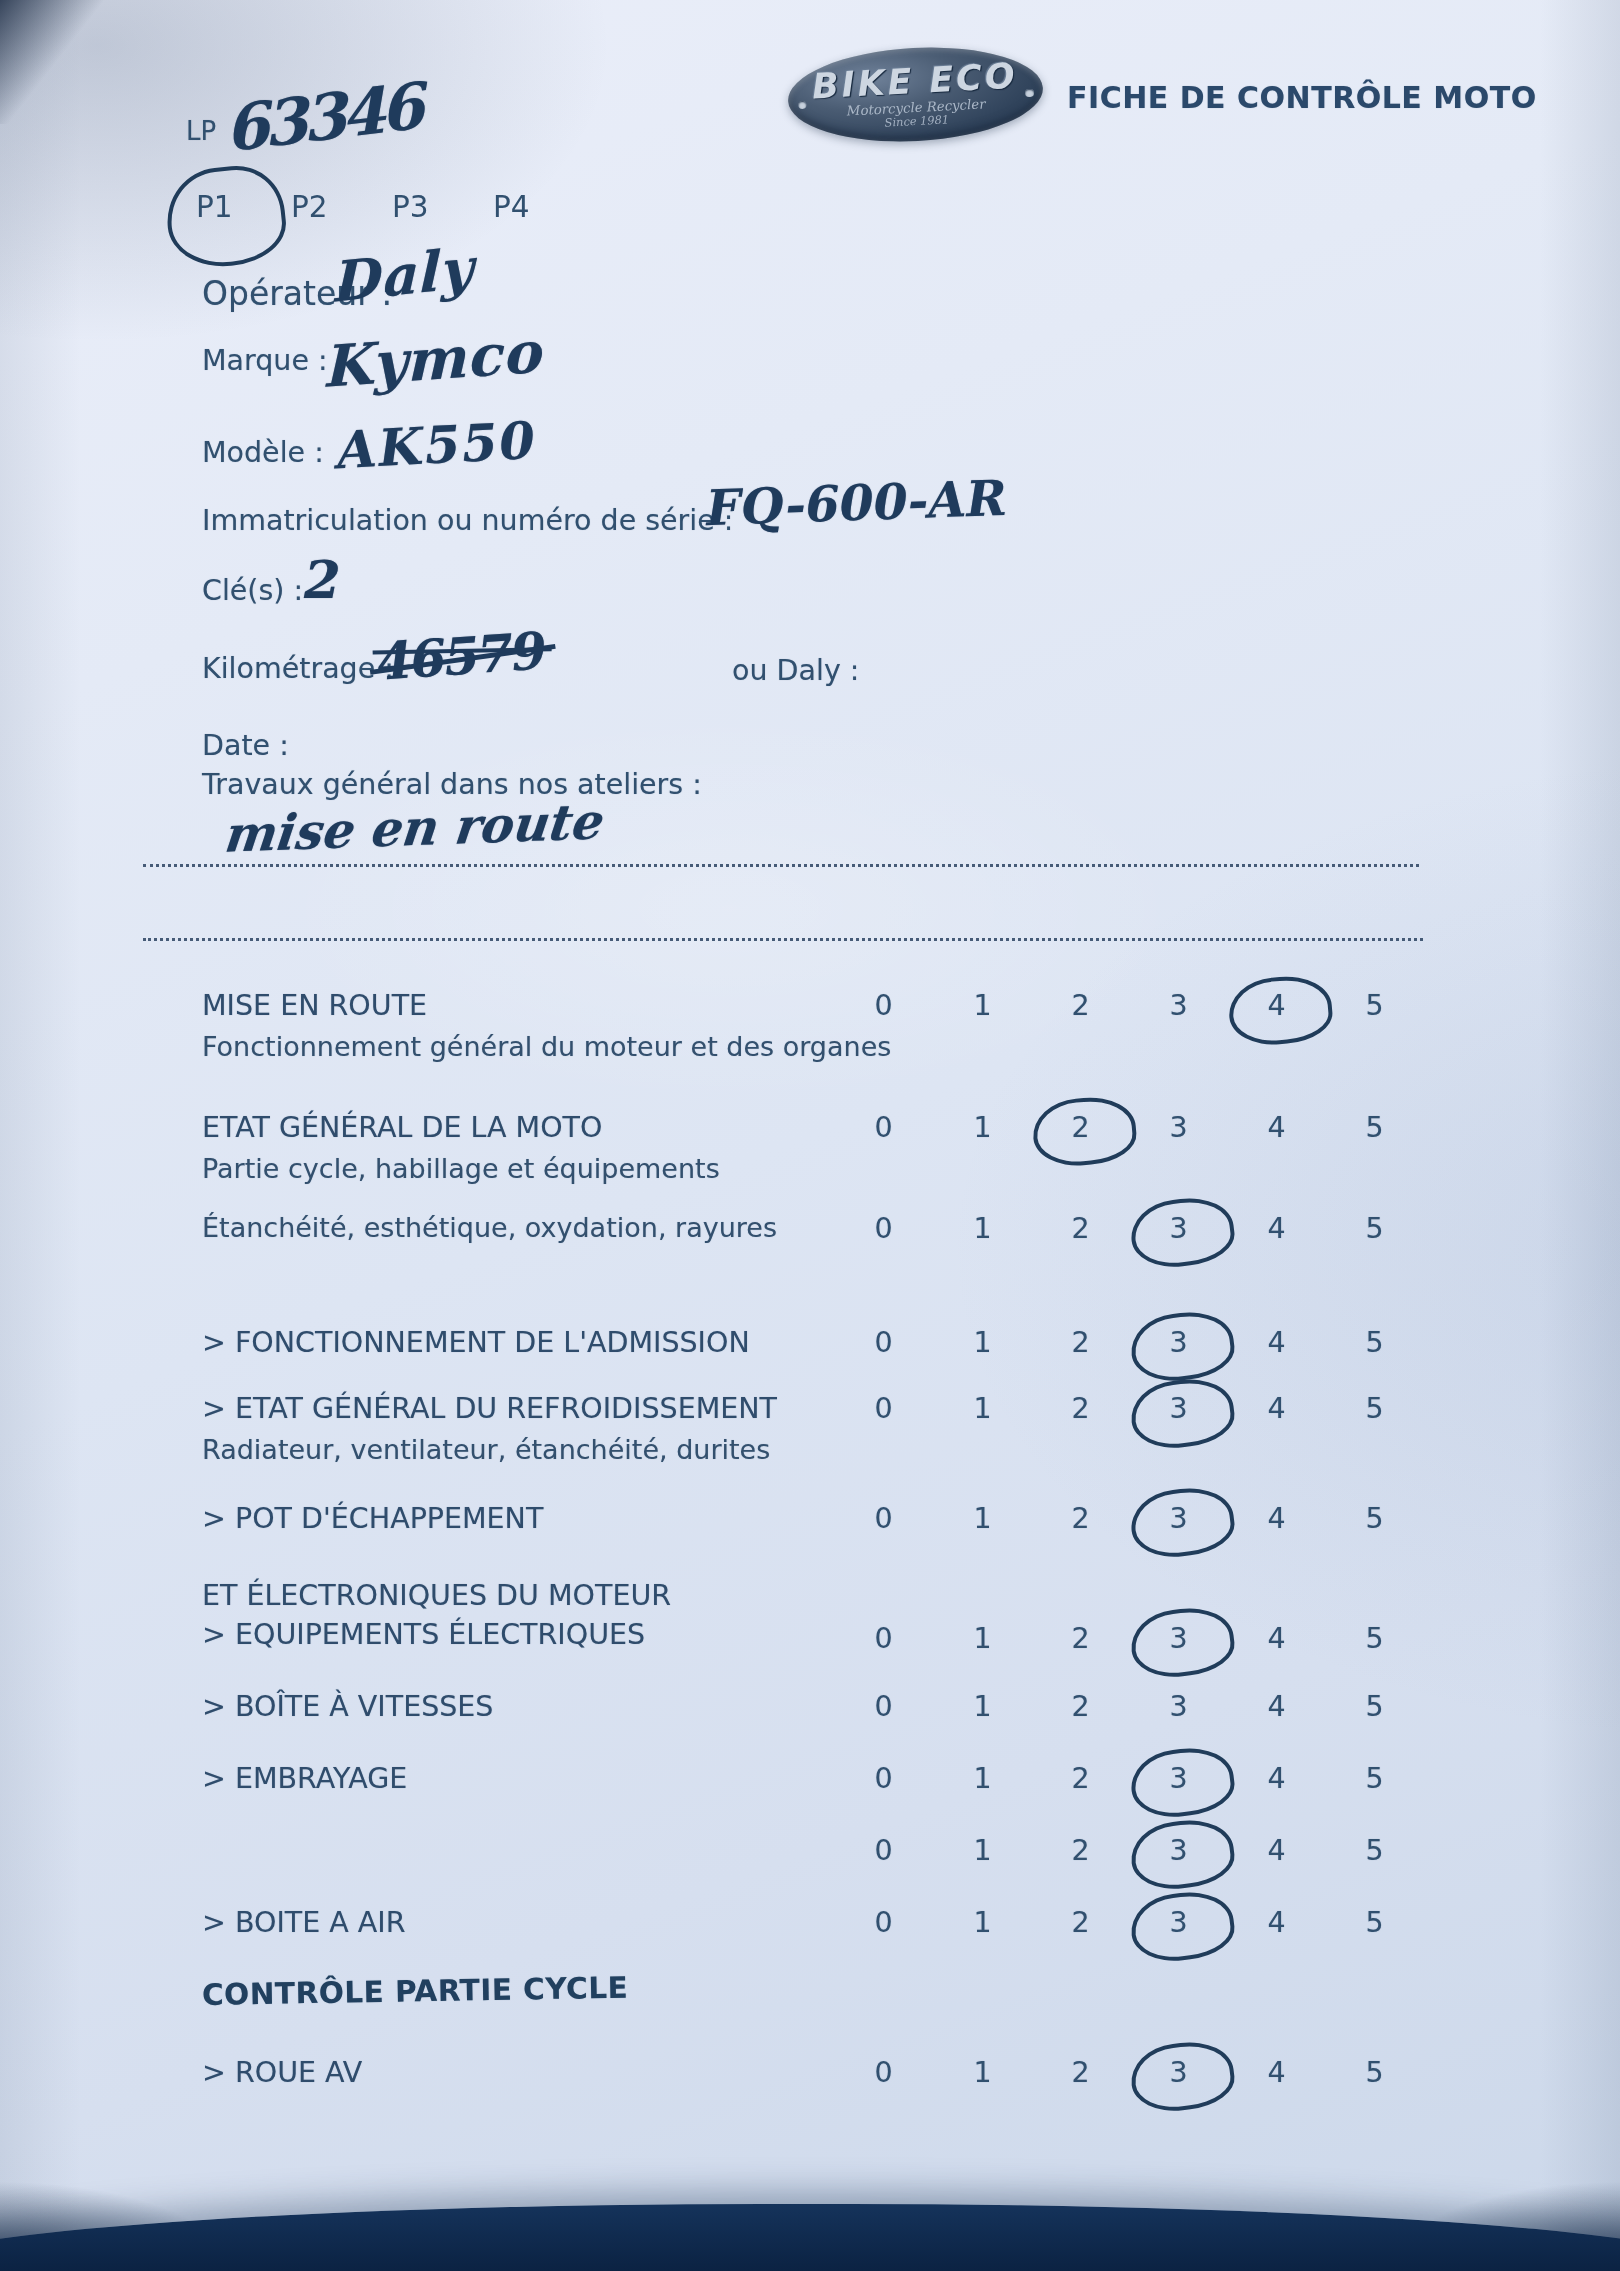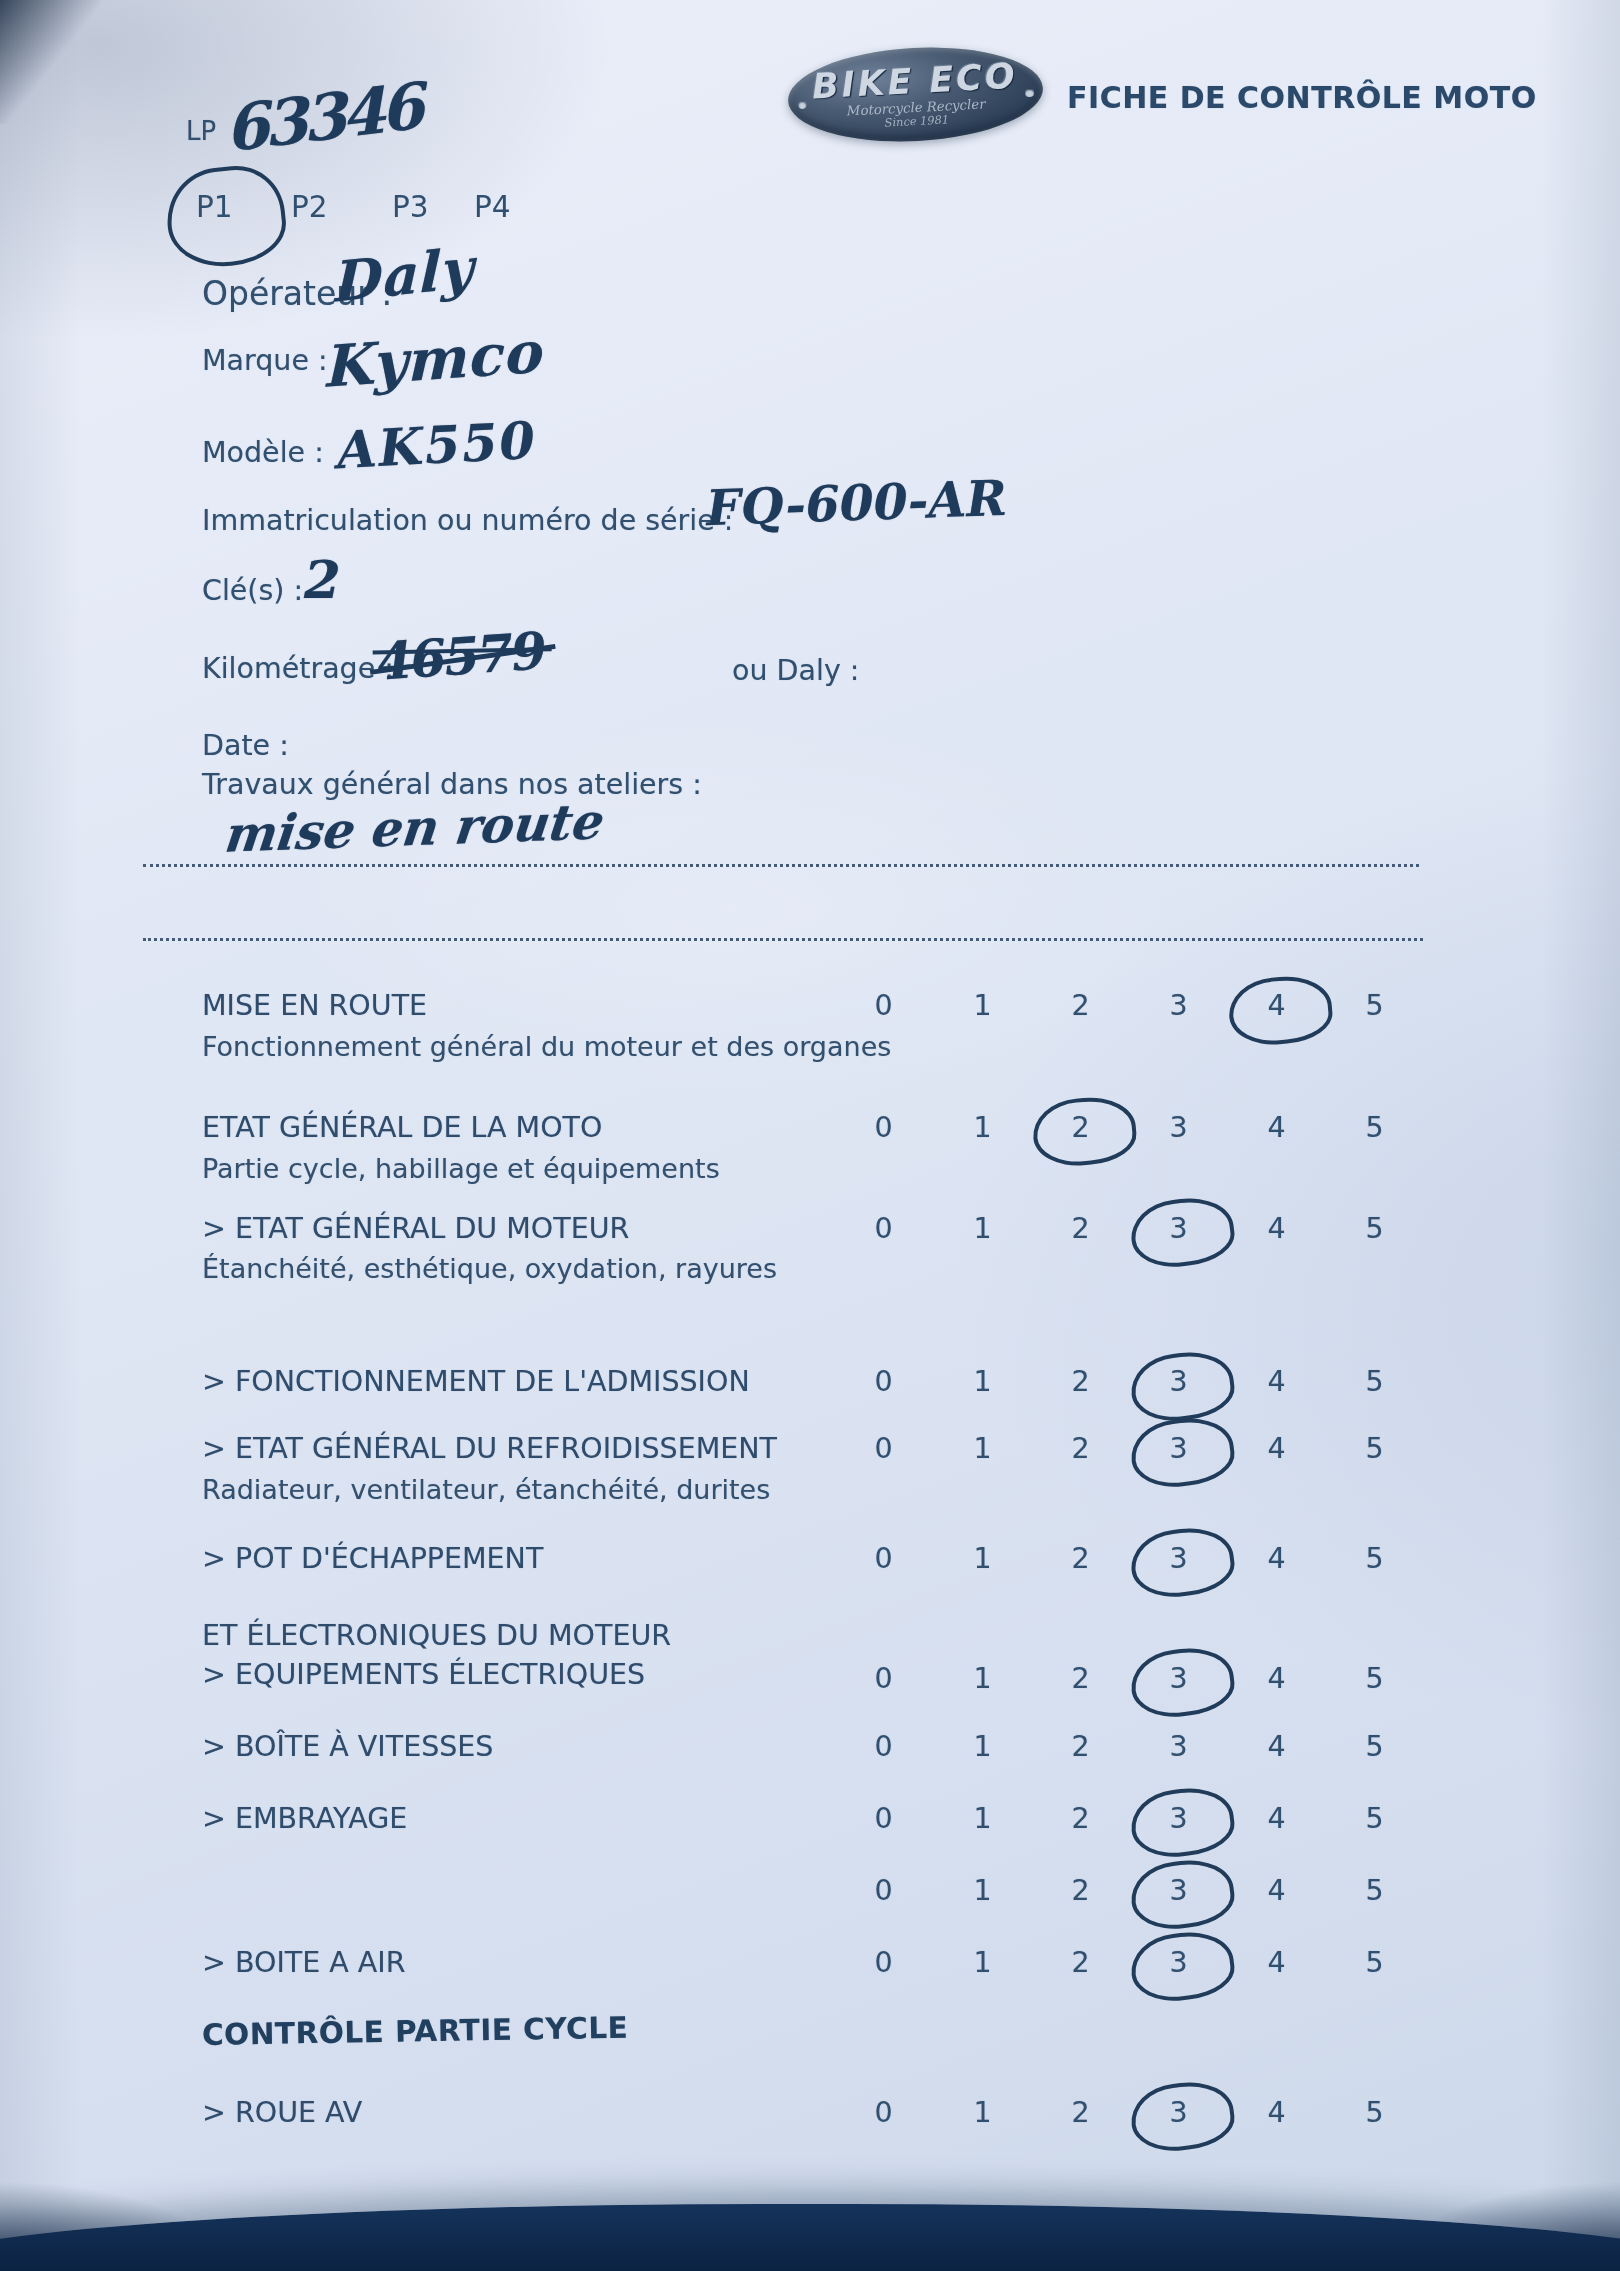--- a/index.html
+++ b/index.html
@@ -35,21 +35,21 @@
     box-shadow:inset 0 1.9px 6.7px rgba(255,255,255,.28), inset 0 -3.8px 8.6px rgba(10,22,40,.5), 0 2.9px 8.6px rgba(30,45,70,.35);}
   .logo .rivet{position:absolute;width:8.6px;height:8.6px;border-radius:50%;background:#c7d1dd;top:50%;box-shadow:inset 0 1px 1.9px #22354d;}
   .logo .rivet.l{left:9.5px}.logo .rivet.r{right:9.5px}
   .logo-main{font-size:35px;font-weight:bold;font-style:italic;color:#cdd6e1;letter-spacing:2.9px;
     text-shadow:1px 1px 1px #16283e,-1px -1px 1px #6a7d95;}
   .logo-sub{font-size:13.3px;font-style:italic;color:#aab7c7;font-family:"DejaVu Serif",serif;line-height:14.3px;}
   .logo-sub2{font-size:11.4px;font-style:italic;color:#a2afc0;font-family:"DejaVu Serif",serif;line-height:13.3px;}
   .doc-title{left:1067px;top:80px;font-size:30px;font-weight:bold;letter-spacing:0.5px;color:#2b496b;}
   
   .pages span{position:absolute;top:190px;font-size:29.5px;color:#31506f;}
-  .p1{left:196px}.p2{left:291px}.p3{left:392px}.p4{left:474px}
+  .p1{left:196px}.p2{left:291px}.p3{left:392px}.p4{left:493px}
   .circle{position:absolute;border:4.8px solid #203c5a;border-radius:48% 52% 50% 50% / 58% 52% 44% 50%;
     transform:rotate(-6deg);}
   .p1-circle{left:167px;top:167px;width:110px;height:91px;border-radius:50% 46% 54% 56%/62% 56% 44% 50%;}
   
   .f-operateur{left:202px;top:274px;font-size:33px;}
   .v-operateur{left:335px;top:242px;font-size:55px;transform:rotate(-6deg) skewX(-8deg);}
   .f-marque{left:202px;top:344px;font-size:28.5px;}
   .v-marque{left:327px;top:325px;font-size:57px;transform:rotate(-4deg) skewX(-6deg);}
   .f-modele{left:202px;top:436px;font-size:28.5px;}
   .v-modele{left:337px;top:415px;font-size:51px;letter-spacing:1.9px;transform:rotate(-3deg);}
@@ -163,21 +163,20 @@
           <span class="num" style="left: 834px;">0</span>
           <span class="num" style="left: 933px;">1</span>
           <span class="num" style="left: 1031px;">2</span>
           <span class="circle num-circle" style="left: 1033px; transform: rotate(-5deg);"></span>
           <span class="num" style="left: 1129px;">3</span>
           <span class="num" style="left: 1227px;">4</span>
           <span class="num" style="left: 1325px;">5</span>
         </div>
       </div>
       <div class="check-row">
-        <div class="row-title">&gt; ETAT GÉNÉRAL DU MOTEUR</div>
         <div class="row-sub">Étanchéité, esthétique, oxydation, rayures</div>
         <div class="nums">
           <span class="num" style="left: 834px;">0</span>
           <span class="num" style="left: 933px;">1</span>
           <span class="num" style="left: 1031px;">2</span>
           <span class="num" style="left: 1129px;">3</span>
           <span class="circle num-circle" style="left: 1131px; transform: rotate(-7deg);"></span>
           <span class="num" style="left: 1227px;">4</span>
           <span class="num" style="left: 1325px;">5</span>
         </div>

